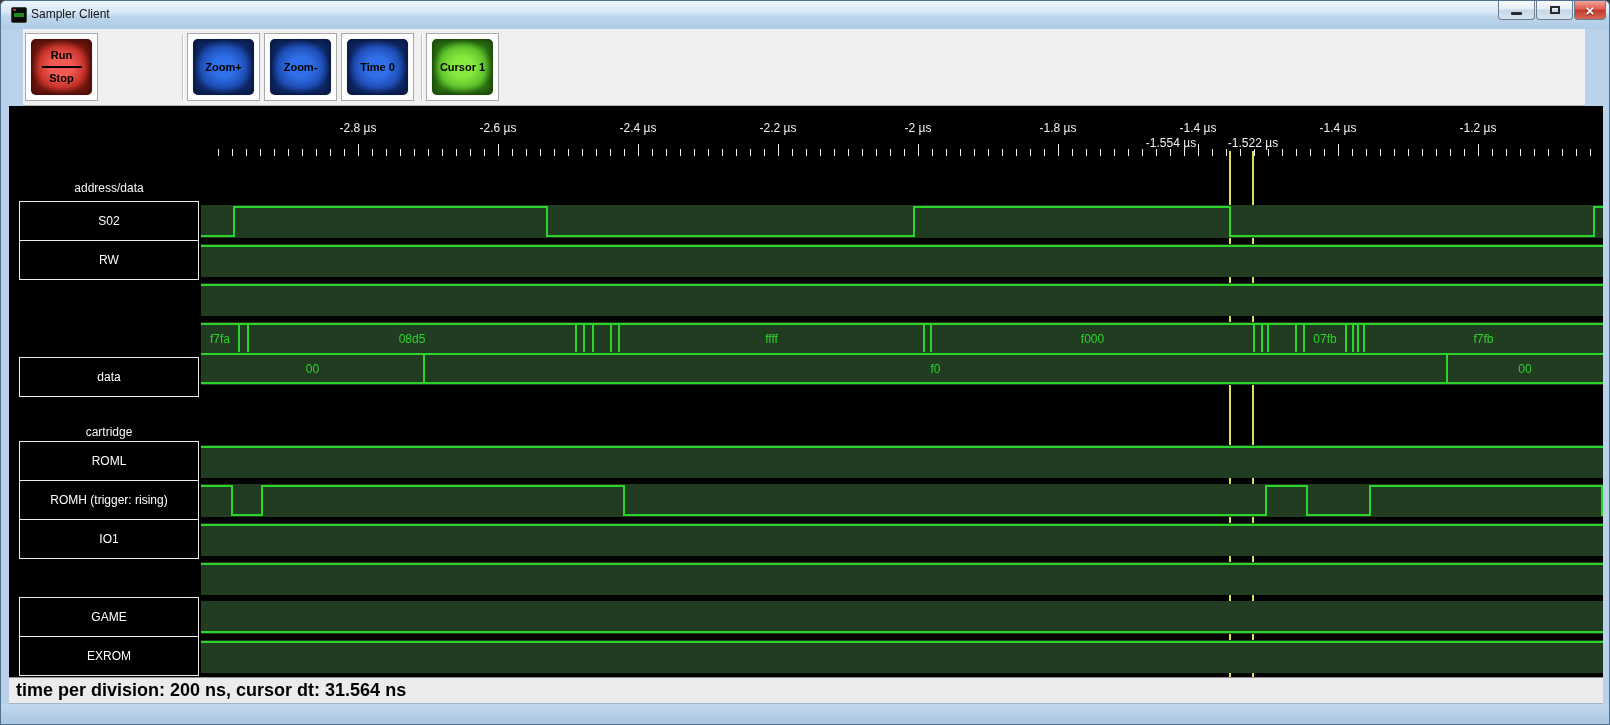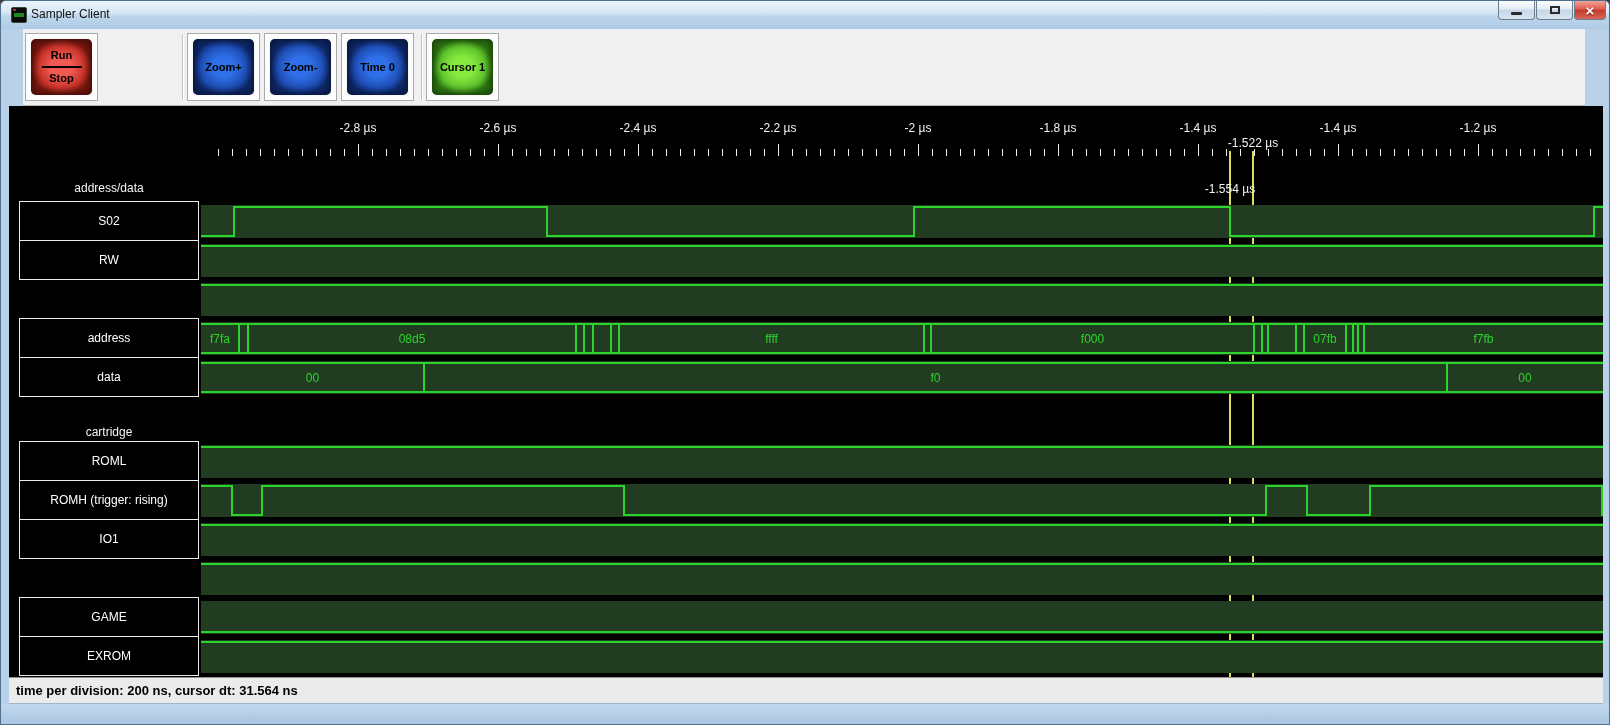--- a/index.html
+++ b/index.html
@@ -47,21 +47,21 @@
   .cline{position:absolute;top:45px;height:526px;width:2px;background:#dede5e;z-index:1;}
   .glabel{position:absolute;transform:translateX(-50%);color:#f5f5f5;font-size:12px;white-space:nowrap;}
   .lbox{position:absolute;left:10px;width:180px;height:40px;border:1px solid #ececec;background:#000;
     color:#fff;font-size:12px;display:flex;align-items:center;justify-content:center;white-space:nowrap;}
   .band{position:absolute;left:192px;width:1402px;height:33px;background:#223c22;z-index:2;}
   .band svg{display:block;}
   
   .statusbar{position:absolute;left:8px;top:676px;width:1594px;height:27px;background:#ebebeb;
     border-top:1px solid #8f8f8f;border-bottom:1px solid #9fb6cc;
     display:flex;align-items:center;padding-left:7px;}
-  .statusbar span{font-size:13px;font-weight:bold;color:#000;}
+  .statusbar span{font-size:18px;font-weight:bold;color:#000;}
   .bottomframe{position:absolute;left:0;top:703px;width:100%;height:22px;
     background:linear-gradient(180deg,#c2d8ee,#a8c4e0);}
 </style>
 </head>
 <body>
 
 <div class="window">
   <div class="titlebar">
     <div class="app-icon">
       <div class="led"></div>
@@ -216,42 +216,41 @@
       <div class="rlabel" style="left: 349px;">-2.8 µs</div>
       <div class="rlabel" style="left: 489px;">-2.6 µs</div>
       <div class="rlabel" style="left: 629px;">-2.4 µs</div>
       <div class="rlabel" style="left: 769px;">-2.2 µs</div>
       <div class="rlabel" style="left: 909px;">-2 µs</div>
       <div class="rlabel" style="left: 1049px;">-1.8 µs</div>
       <div class="rlabel" style="left: 1189px;">-1.4 µs</div>
       <div class="rlabel" style="left: 1329px;">-1.4 µs</div>
       <div class="rlabel" style="left: 1469px;">-1.2 µs</div>
       <div class="cline" style="left: 1220px;"></div>
-      <div class="clabel" style="left: 1221px; margin-top: 46px;">-1.554 µs</div>
+      <div class="clabel" style="left: 1162px;">-1.554 µs</div>
       <div class="cline" style="left: 1243px;"></div>
       <div class="clabel" style="left: 1244px; text-align: right;">-1.522 µs</div>
       <div class="glabel" style="left: 100px; top: 75px;">address/data</div>
       <div class="lbox" style="top: 95px; height: 40px;">S02</div>
       <div class="band" style="top: 99px;">
         <svg width="1402" height="33" shape-rendering="crispEdges">
           <polyline points="0,31 33,31 33,2 346,2 346,31 713,31 713,2 1029,2 1029,31 1393,31 1393,2 1402,2" fill="none" stroke="#2bd42b" stroke-width="2"></polyline>
         </svg>
       </div>
       <div class="lbox" style="top: 134px; height: 40px;">RW</div>
       <div class="band" style="top: 138px;">
         <svg width="1402" height="33" shape-rendering="crispEdges">
           <polyline points="0,2 1402,2" fill="none" stroke="#2bd42b" stroke-width="2"></polyline>
         </svg>
       </div>
       <div class="band" style="top: 177px;">
         <svg width="1402" height="33" shape-rendering="crispEdges">
           <polyline points="0,2 1402,2" fill="none" stroke="#2bd42b" stroke-width="2"></polyline>
         </svg>
       </div>
-      <div class="lbox" style="top: 212px; height: 40px;">address</div>
       <div class="band" style="top: 216px;">
         <svg width="1402" height="33" shape-rendering="crispEdges">
           <line x1="0" y1="2" x2="1402" y2="2" stroke="#2bd42b" stroke-width="2"></line>
           <line x1="0" y1="31" x2="1402" y2="31" stroke="#2bd42b" stroke-width="2"></line>
           <text x="19" y="21" text-anchor="middle" fill="#2bd42b" style="font:12px &quot;Liberation Sans&quot;,sans-serif">f7fa</text>
           <line x1="38" y1="2" x2="38" y2="31" stroke="#2bd42b" stroke-width="2"></line>
           <line x1="47" y1="2" x2="47" y2="31" stroke="#2bd42b" stroke-width="2"></line>
           <text x="211" y="21" text-anchor="middle" fill="#2bd42b" style="font:12px &quot;Liberation Sans&quot;,sans-serif">08d5</text>
           <line x1="375" y1="2" x2="375" y2="31" stroke="#2bd42b" stroke-width="2"></line>
           <line x1="383" y1="2" x2="383" y2="31" stroke="#2bd42b" stroke-width="2"></line>
@@ -269,21 +268,21 @@
           <line x1="1103" y1="2" x2="1103" y2="31" stroke="#2bd42b" stroke-width="2"></line>
           <text x="1124" y="21" text-anchor="middle" fill="#2bd42b" style="font:12px &quot;Liberation Sans&quot;,sans-serif">07fb</text>
           <line x1="1145" y1="2" x2="1145" y2="31" stroke="#2bd42b" stroke-width="2"></line>
           <line x1="1152" y1="2" x2="1152" y2="31" stroke="#2bd42b" stroke-width="2"></line>
           <line x1="1157" y1="2" x2="1157" y2="31" stroke="#2bd42b" stroke-width="2"></line>
           <line x1="1163" y1="2" x2="1163" y2="31" stroke="#2bd42b" stroke-width="2"></line>
           <text x="1282.5" y="21" text-anchor="middle" fill="#2bd42b" style="font:12px &quot;Liberation Sans&quot;,sans-serif">f7fb</text>
         </svg>
       </div>
       <div class="lbox" style="top: 251px; height: 40px;">data</div>
-      <div class="band" style="top: 255px;">
+      <div class="band" style="top: 246px;">
         <svg width="1402" height="33" shape-rendering="crispEdges">
           <line x1="0" y1="2" x2="1402" y2="2" stroke="#2bd42b" stroke-width="2"></line>
           <line x1="0" y1="31" x2="1402" y2="31" stroke="#2bd42b" stroke-width="2"></line>
           <text x="111.5" y="21" text-anchor="middle" fill="#2bd42b" style="font:12px &quot;Liberation Sans&quot;,sans-serif">00</text>
           <line x1="223" y1="2" x2="223" y2="31" stroke="#2bd42b" stroke-width="2"></line>
           <text x="734.5" y="21" text-anchor="middle" fill="#2bd42b" style="font:12px &quot;Liberation Sans&quot;,sans-serif">f0</text>
           <line x1="1246" y1="2" x2="1246" y2="31" stroke="#2bd42b" stroke-width="2"></line>
           <text x="1324" y="21" text-anchor="middle" fill="#2bd42b" style="font:12px &quot;Liberation Sans&quot;,sans-serif">00</text>
         </svg>
       </div>

